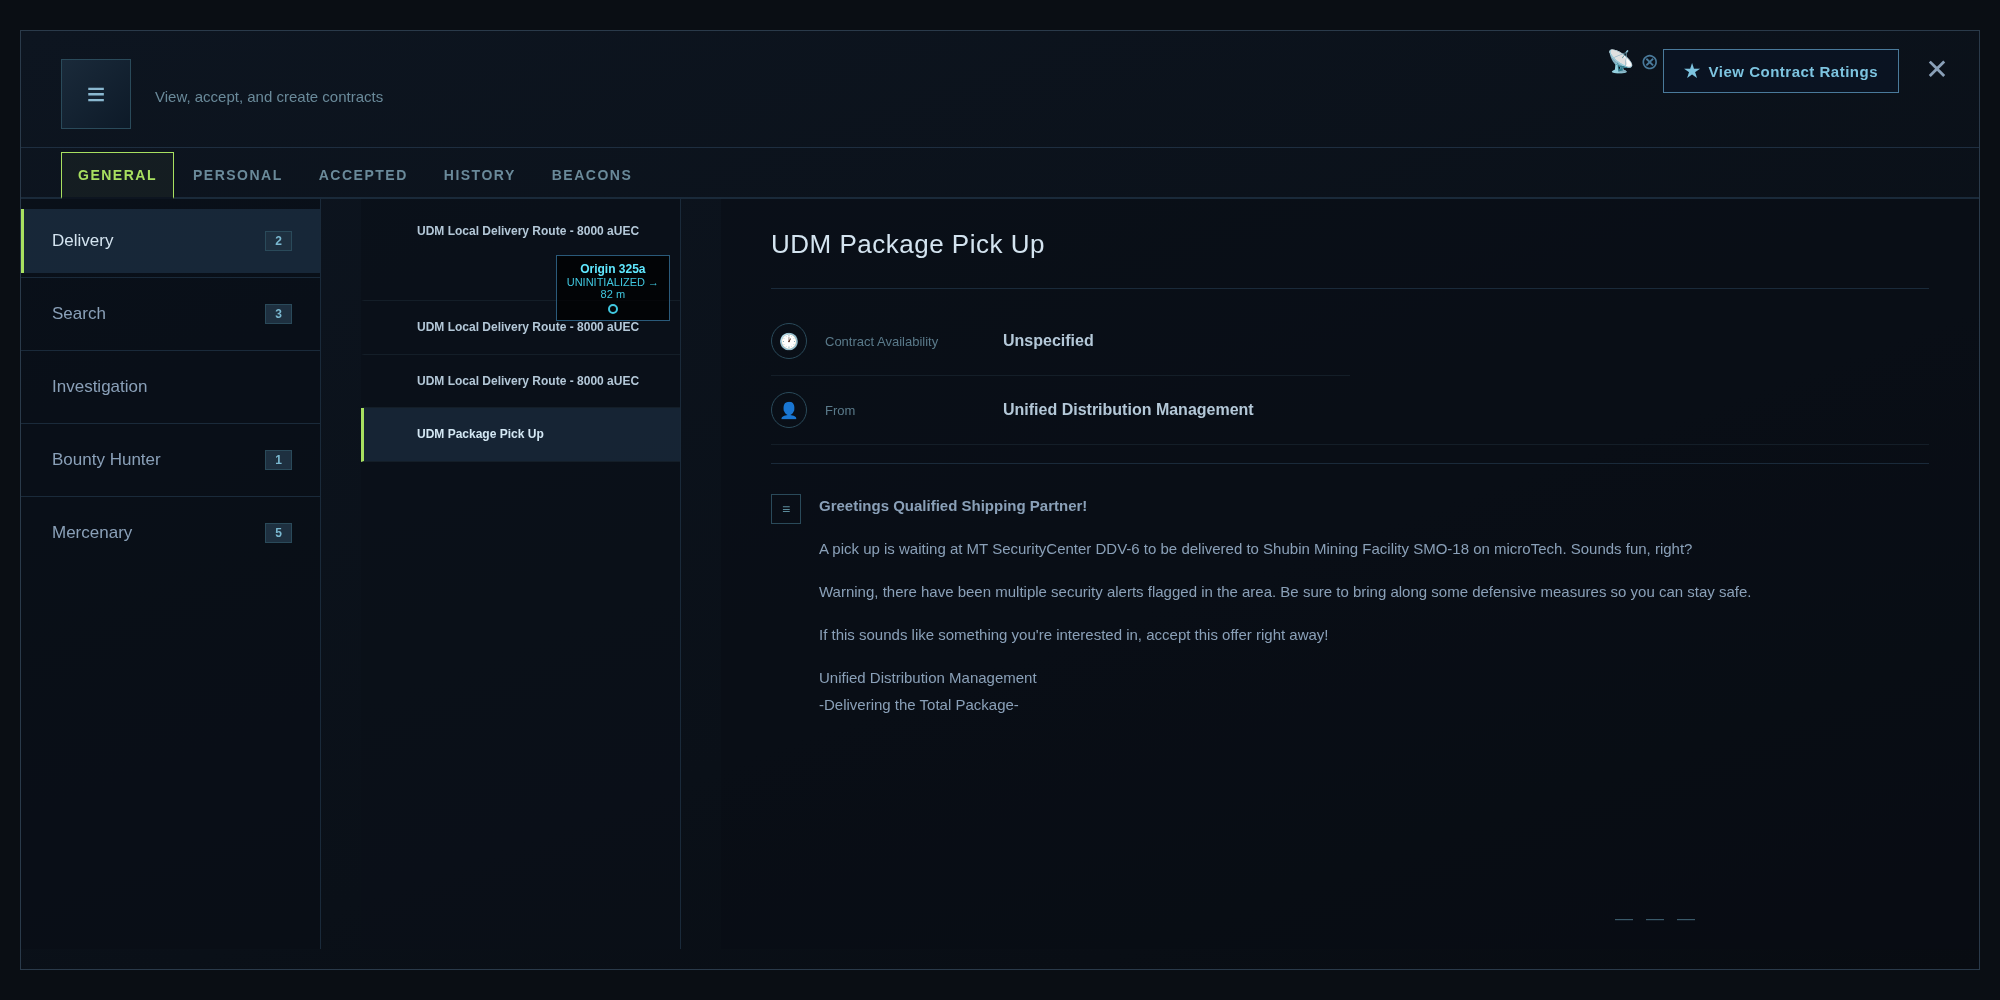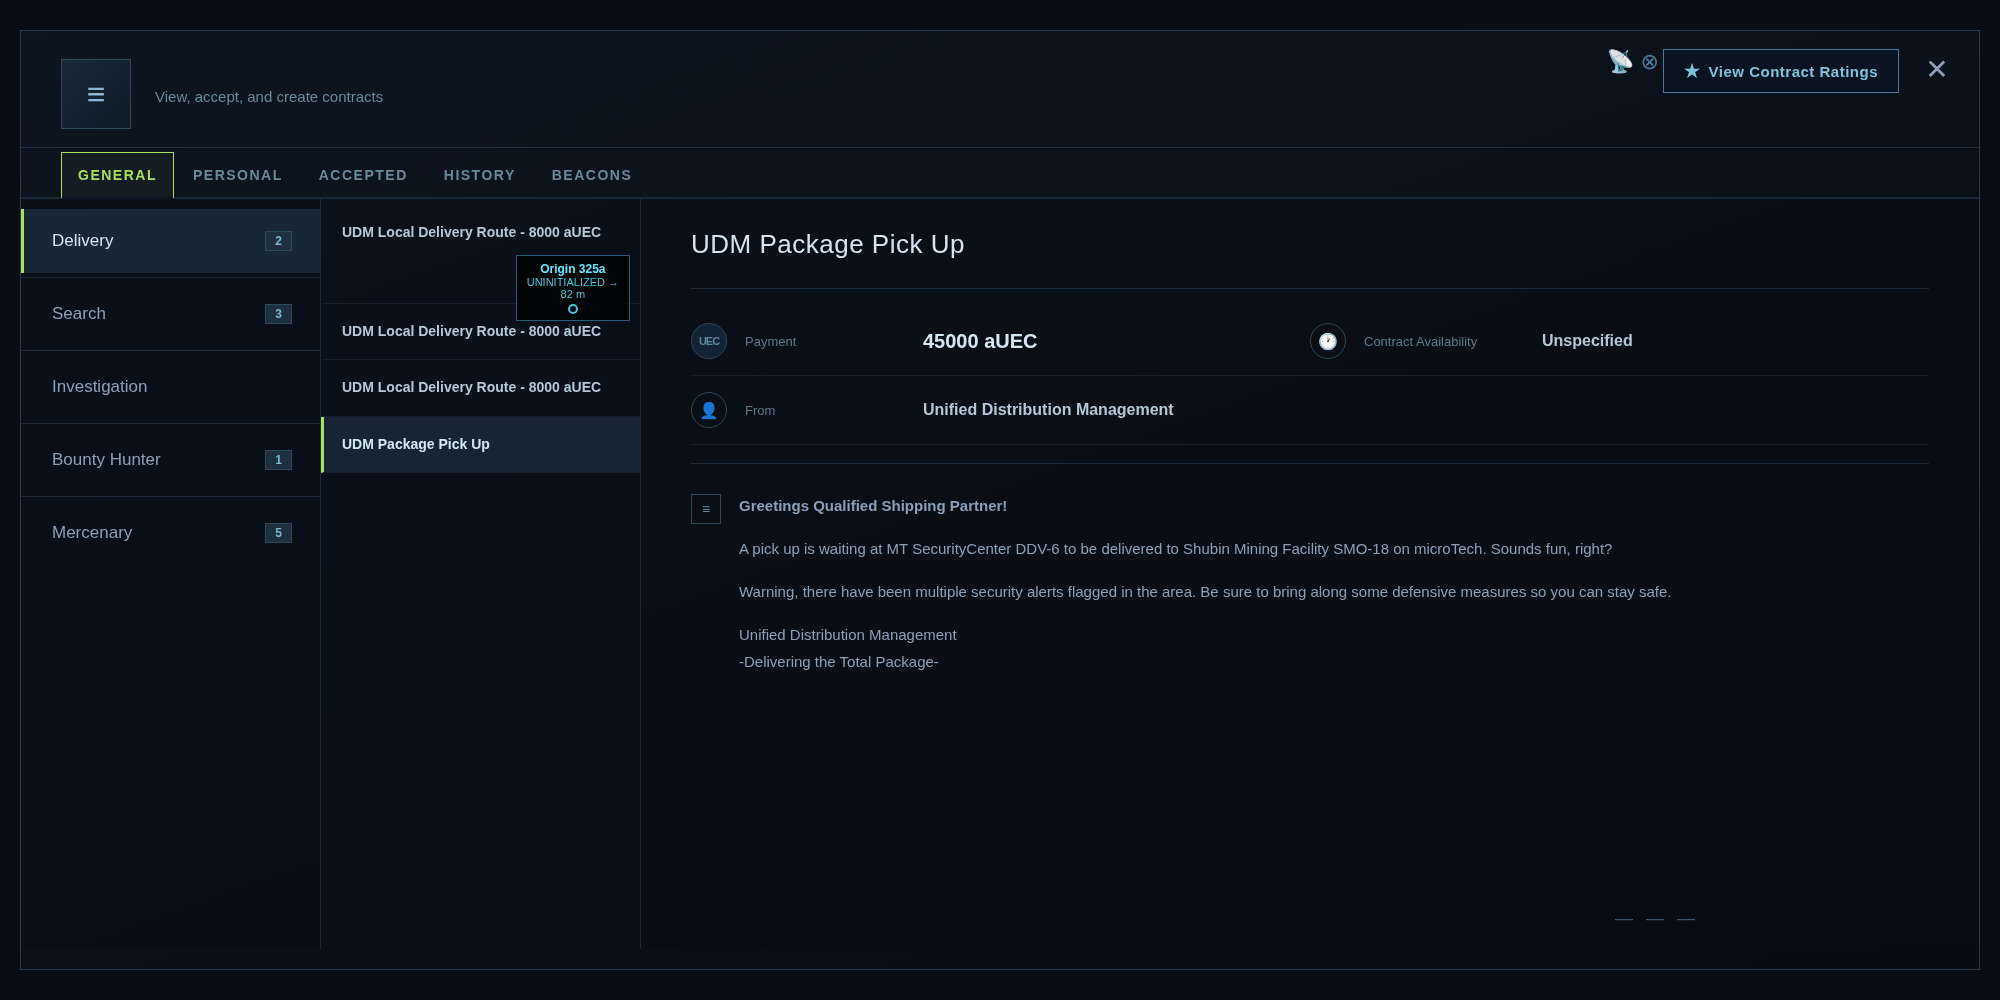--- a/index.html
+++ b/index.html
@@ -124,20 +124,21 @@
       border-color: #a8e060;
       border-bottom: 2px solid #0d1520;
       background: rgba(168,224,96,0.05);
       margin-bottom: -2px;
     }
 
     
     .main-layout {
       display: flex;
       height: calc(940px - 190px);
+      gap: 40px;
     }
 
     
     .sidebar {
       width: 300px;
       border-right: 1px solid #1a2a3a;
       padding: 10px 0;
       background: rgba(8,14,22,0.6);
     }
     .sidebar-item {
@@ -189,22 +190,23 @@
       position: relative;
     }
     .contract-item.selected {
       background: rgba(30,50,70,0.6);
       border-left-color: #a8e060;
       color: #d4e4f0;
     }
     .contract-item-title {
       font-weight: 600;
       color: #b4c8d8;
-      font-size: 14px;
+      font-size: 12px;
       line-height: 1.4;
+      margin-left: 35px;
     }
     .contract-item.selected .contract-item-title {
       color: #d4e8f4;
     }
 
     
     .map-overlay {
       position: absolute;
       top: 8px;
       right: 10px;
@@ -454,25 +456,20 @@
 
     </div>
 
     <div class="contract-detail">
       <div class="detail-title">UDM Package Pick Up</div>
 
       <div class="detail-divider"></div>
 
       <div class="detail-meta">
 
-        <div class="meta-row">
-          <div class="udm-icon" style="font-size:11px; letter-spacing:-1px;">UEC</div>
-          <span class="meta-label">Payment</span>
-          <span class="meta-value payment">45000 aUEC</span>
-        </div>
 
         <div class="meta-row">
           <div class="meta-icon">🕐</div>
           <span class="meta-label">Contract Availability</span>
           <span class="meta-value">Unspecified</span>
         </div>
 
         <div class="meta-row" style="grid-column: 1 / -1;">
           <div class="meta-icon">👤</div>
           <span class="meta-label">From</span>
@@ -482,20 +479,21 @@
       </div>
 
       <div class="detail-divider"></div>
 
       <div class="detail-body">
         <div class="detail-body-icon">≡</div>
         <div class="detail-body-text">
           <p><strong>Greetings Qualified Shipping Partner!</strong></p>
           <p>A pick up is waiting at MT SecurityCenter DDV-6 to be delivered to Shubin Mining Facility SMO-18 on microTech. Sounds fun, right?</p>
           <p>Warning, there have been multiple security alerts flagged in the area. Be sure to bring along some defensive measures so you can stay safe.</p>
+          <p>If this sounds like something you're interested in, accept this offer right away!</p>
           <p><span>Unified Distribution Management</span><br><span>-Delivering the Total Package-</span></p>
         </div>
       </div>
 
       <div class="bottom-dashes">— — —</div>
 
     </div>
 
   </div>
 

